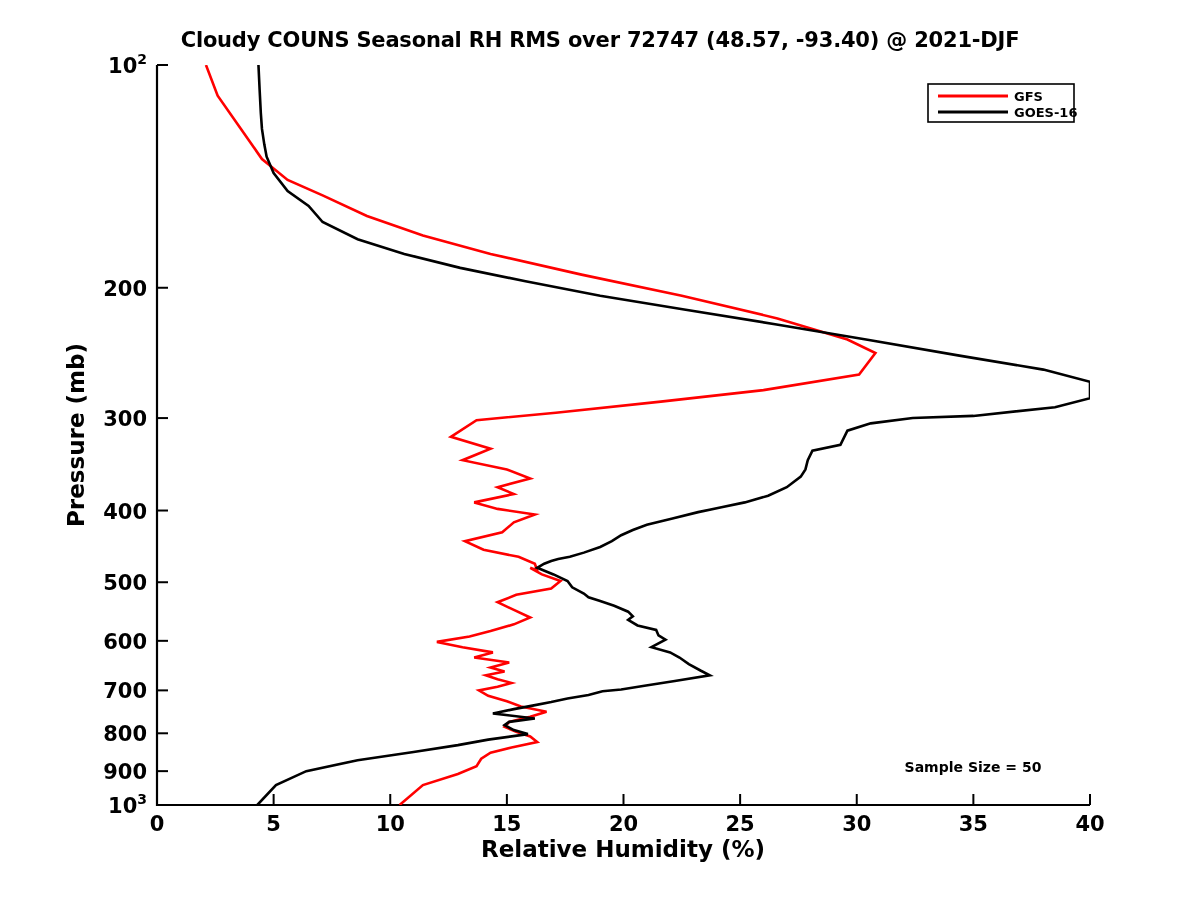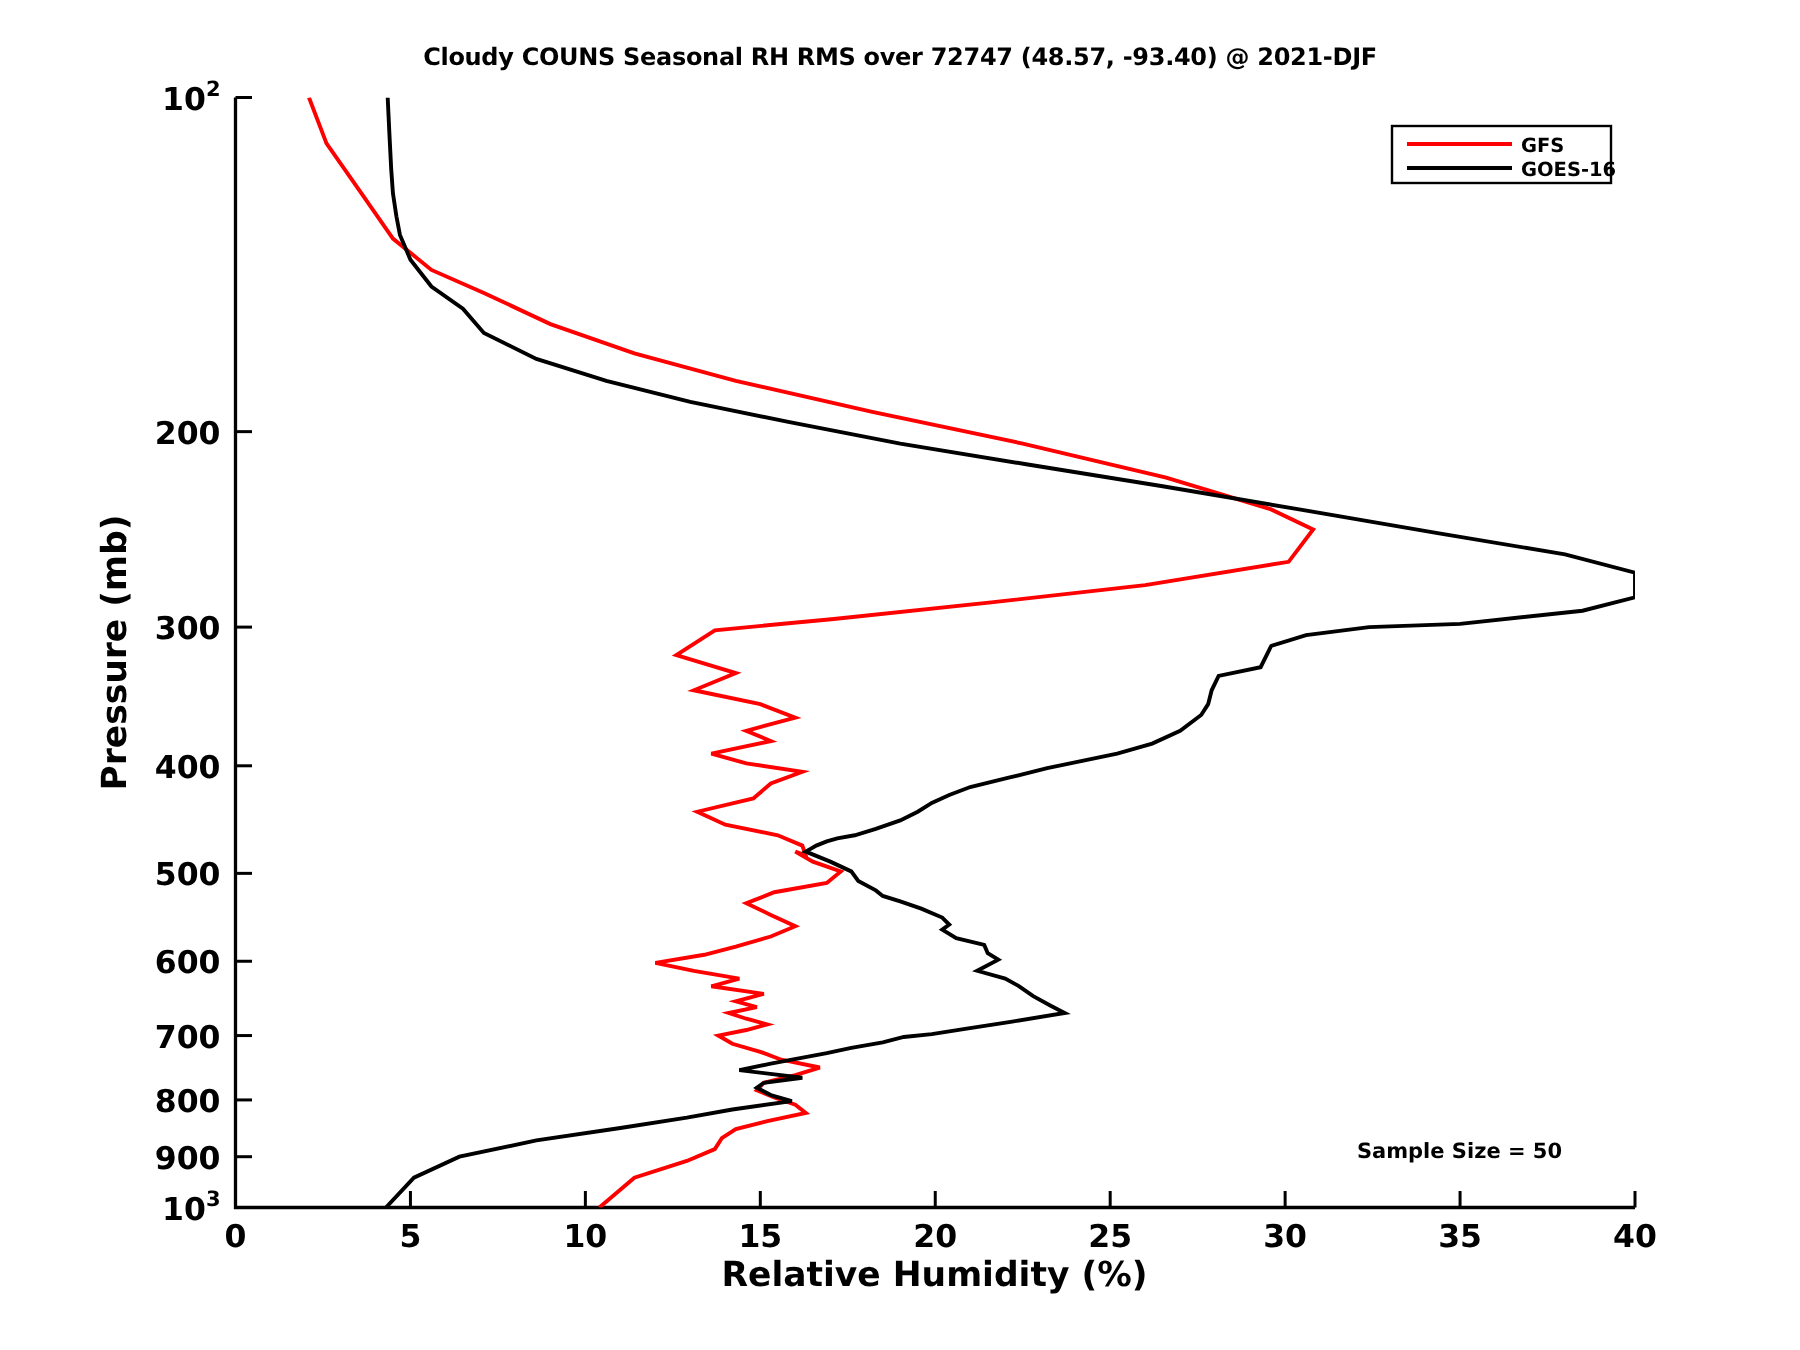--- a/index.html
+++ b/index.html
@@ -18,21 +18,21 @@
     width: 1200px;
     height: 900px;
     background: #ffffff;
   }
   #plot-title {
     position: absolute;
     left: 0;
     top: 28px;
     width: 1200px;
     text-align: center;
-    font-size: 16px;
+    font-size: 21px;
     font-weight: bold;
     color: #000000;
     letter-spacing: -0.2px;
     font-family: "DejaVu Sans", "Liberation Sans", sans-serif;
   }
   #chart-svg {
     position: absolute;
     left: 0;
     top: 0;
   }

